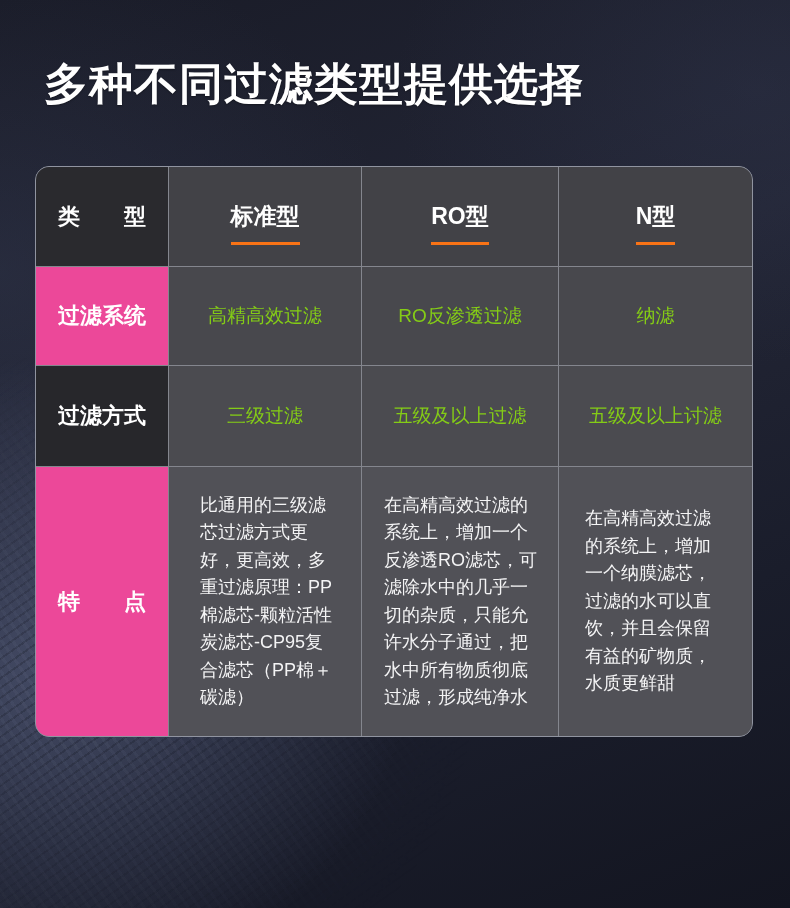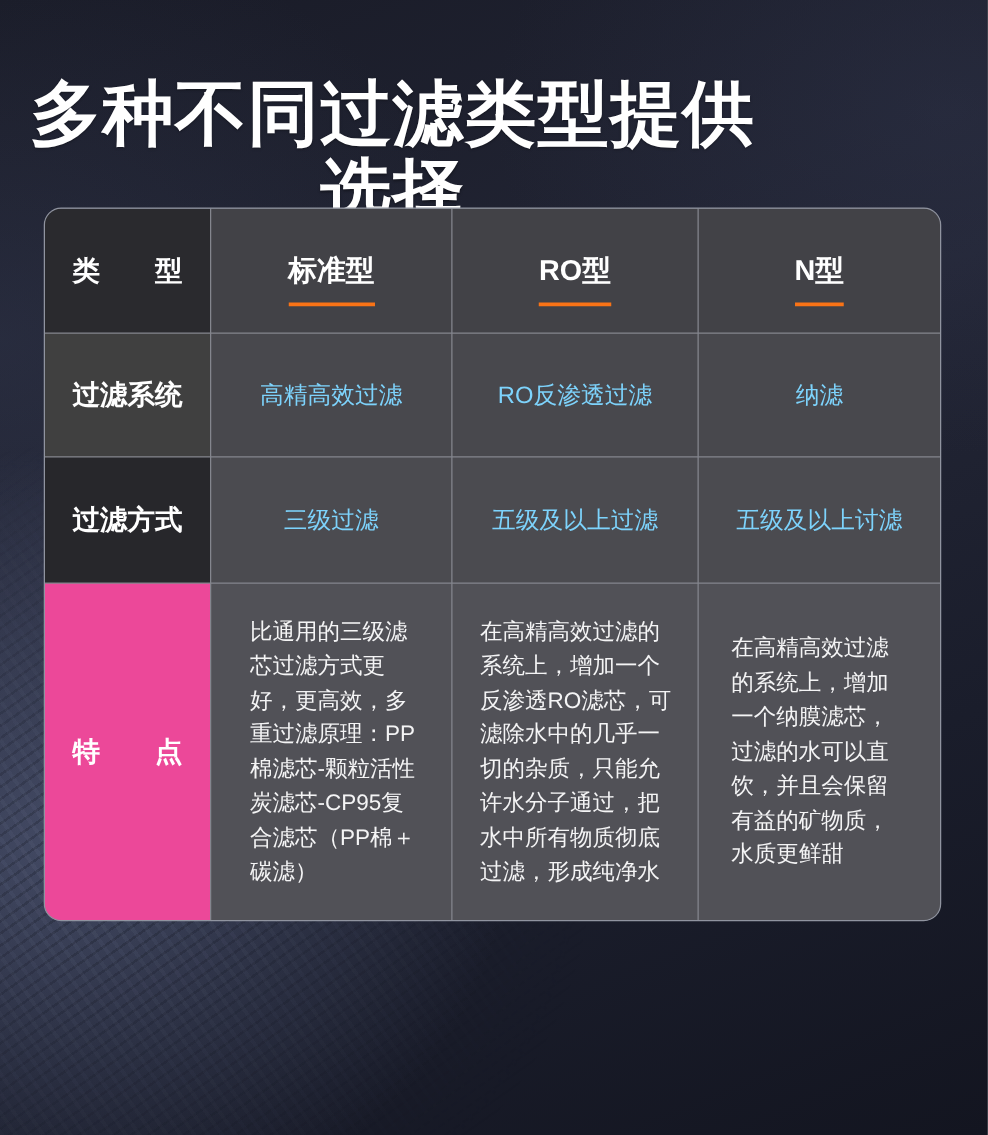--- a/index.html
+++ b/index.html
@@ -21,46 +21,46 @@
     position:absolute;inset:0;pointer-events:none;
     background:
       repeating-linear-gradient(55deg, rgba(180,190,220,0.06) 0 3px, transparent 3px 9px),
       repeating-linear-gradient(-35deg, rgba(15,17,26,0.28) 0 2px, transparent 2px 8px);
     -webkit-mask-image:radial-gradient(540px 470px at 11% 76%, rgba(0,0,0,0.95), transparent 72%);
             mask-image:radial-gradient(540px 470px at 11% 76%, rgba(0,0,0,0.95), transparent 72%);
   }
   .title{
     position:absolute;top:60px;left:0;width:628px;margin:0;
     text-align:center;color:#ffffff;
-    font-size:57px;font-weight:900;letter-spacing:1px;line-height:1.1;
+    font-size:44px;font-weight:900;letter-spacing:1px;line-height:1.1;
     text-shadow:0 1px 2px rgba(0,0,0,0.35);
   }
   .table{
     position:absolute;left:35px;top:166px;
     width:718px;height:571px;box-sizing:border-box;
     display:grid;
     grid-template-columns:132px 192px 196px 1fr;
     grid-template-rows:99px 98px 100px 1fr;
     gap:1px;
     background:#84868e;
     border:1px solid #9094a0;
     border-radius:14px;
     overflow:hidden;
   }
   .cell{
     display:flex;align-items:center;justify-content:center;
     color:#ffffff;
   }
   .label-col{font-weight:700;font-size:22px;}
   .lc0{background:#2a2a2e;}
-  .lc1{background:#404040;}
+  .lc1{background:#ec4899;}
   .lc2{background:#27272b;}
   .lc3{background:#ec4899;}
   .hdr{background:#424247;font-weight:700;font-size:23px;}
-  .data{background:#48484d;font-size:19px;color:#7dd3fc;text-align:right;}
+  .data{background:#48484d;font-size:19px;color:#84cc16;text-align:right;}
   .data.r2{background:#4b4b50;}
   .feature{
     background:#515157;font-size:18px;line-height:27.5px;color:#f4f4f5;
     justify-content:flex-start;text-align:left;box-sizing:border-box;
   }
   .f-std{padding:0 21px 0 31px;}
   .f-ro{padding:0 20px 0 22px;}
   .f-n{padding:0 40px 0 26px;}
   .underlined{
     display:inline-block;

